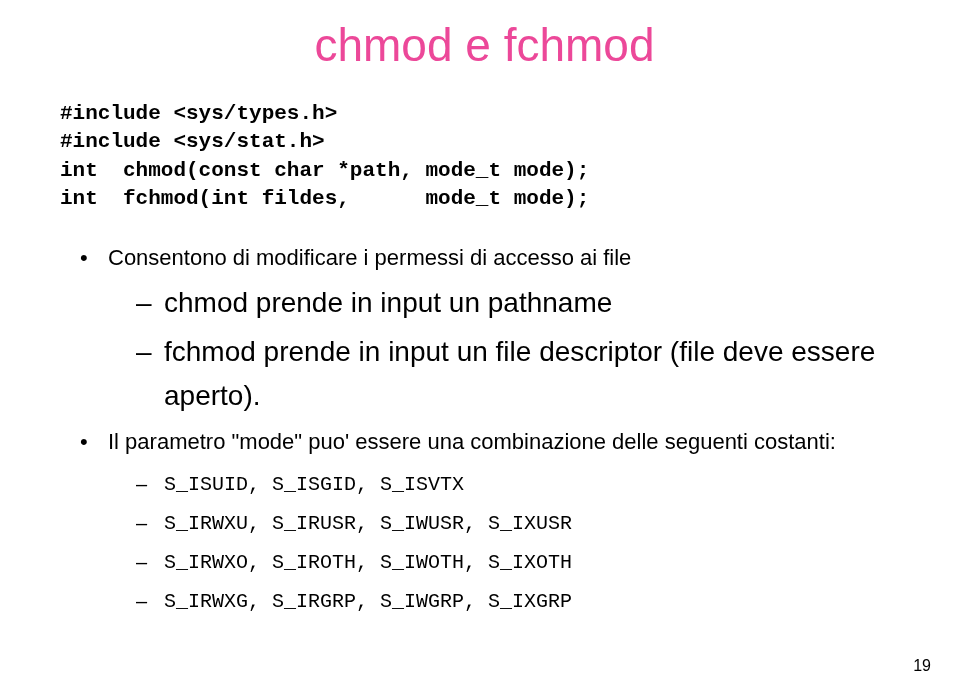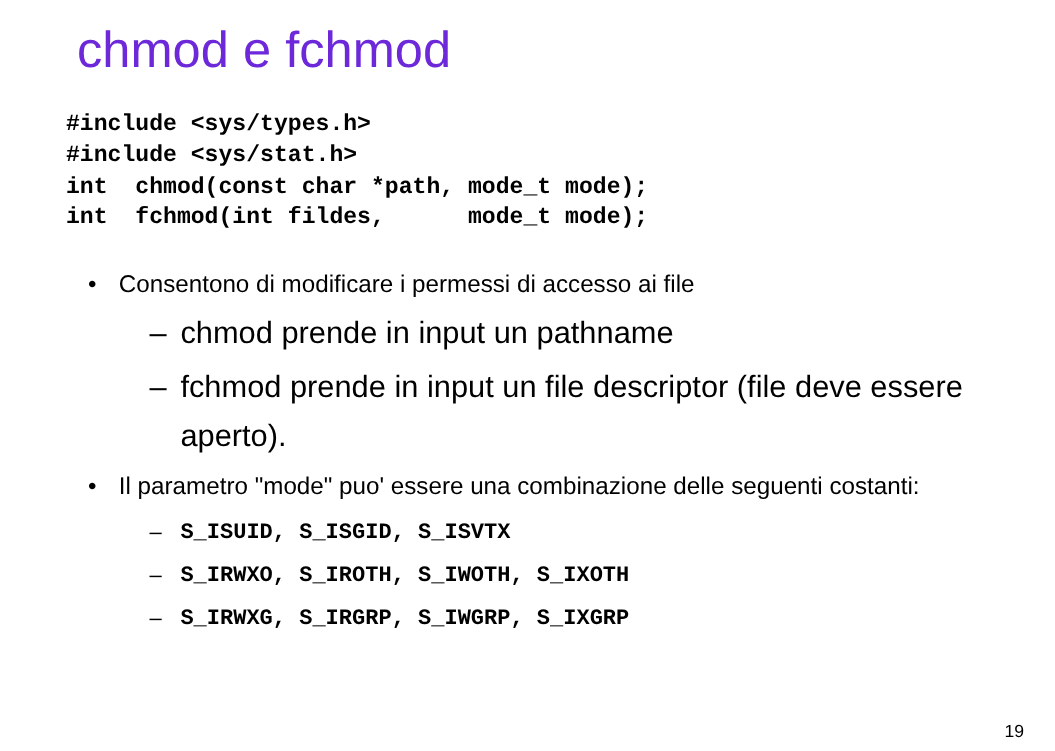--- a/index.html
+++ b/index.html
@@ -13,24 +13,25 @@
   }
   .slide {
     position: relative;
     width: 959px;
     height: 683px;
     box-sizing: border-box;
     padding: 18px 60px 0 60px;
   }
   .title {
     font-size: 46px;
-    color: #6d28d9;
+    color: #ec4899;
     font-weight: normal;
     margin: 0 0 28px 10px;
     font-family: Verdana, Geneva, sans-serif;
+    text-align: center;
   }
   .code-block {
     font-family: "Courier New", Courier, monospace;
     font-size: 21px;
     font-weight: bold;
     line-height: 1.35;
     margin-bottom: 30px;
     white-space: pre;
   }
   ul.top {
@@ -65,21 +66,21 @@
     margin-bottom: 6px;
   }
   ul.sub > li::before {
     content: "–";
     position: absolute;
     left: 0;
     top: 0;
   }
   ul.sub.mono > li {
     font-family: "Courier New", Courier, monospace;
-    font-weight: bold;
+    font-weight: normal;
     font-size: 20px;
     line-height: 1.95;
     margin-bottom: 0;
   }
   ul.sub.mono > li::before {
     font-family: Verdana, Geneva, sans-serif;
     font-weight: normal;
   }
   .page-num {
     position: absolute;
@@ -105,20 +106,21 @@
       <span>Consentono di modificare i permessi di accesso ai file</span>
       <ul class="sub">
         <li>chmod prende in input un pathname</li>
         <li>fchmod prende in input un file descriptor (file deve essere aperto).</li>
       </ul>
     </li>
     <li>
       <span>Il parametro "mode" puo' essere una combinazione delle seguenti costanti:</span>
       <ul class="sub mono">
         <li>S_ISUID, S_ISGID, S_ISVTX</li>
+        <li>S_IRWXU, S_IRUSR, S_IWUSR, S_IXUSR</li>
         <li>S_IRWXO, S_IROTH, S_IWOTH, S_IXOTH</li>
         <li>S_IRWXG, S_IRGRP, S_IWGRP, S_IXGRP</li>
       </ul>
     </li>
   </ul>
 
   <div class="page-num">19</div>
 </div>
 
 </body></html>

